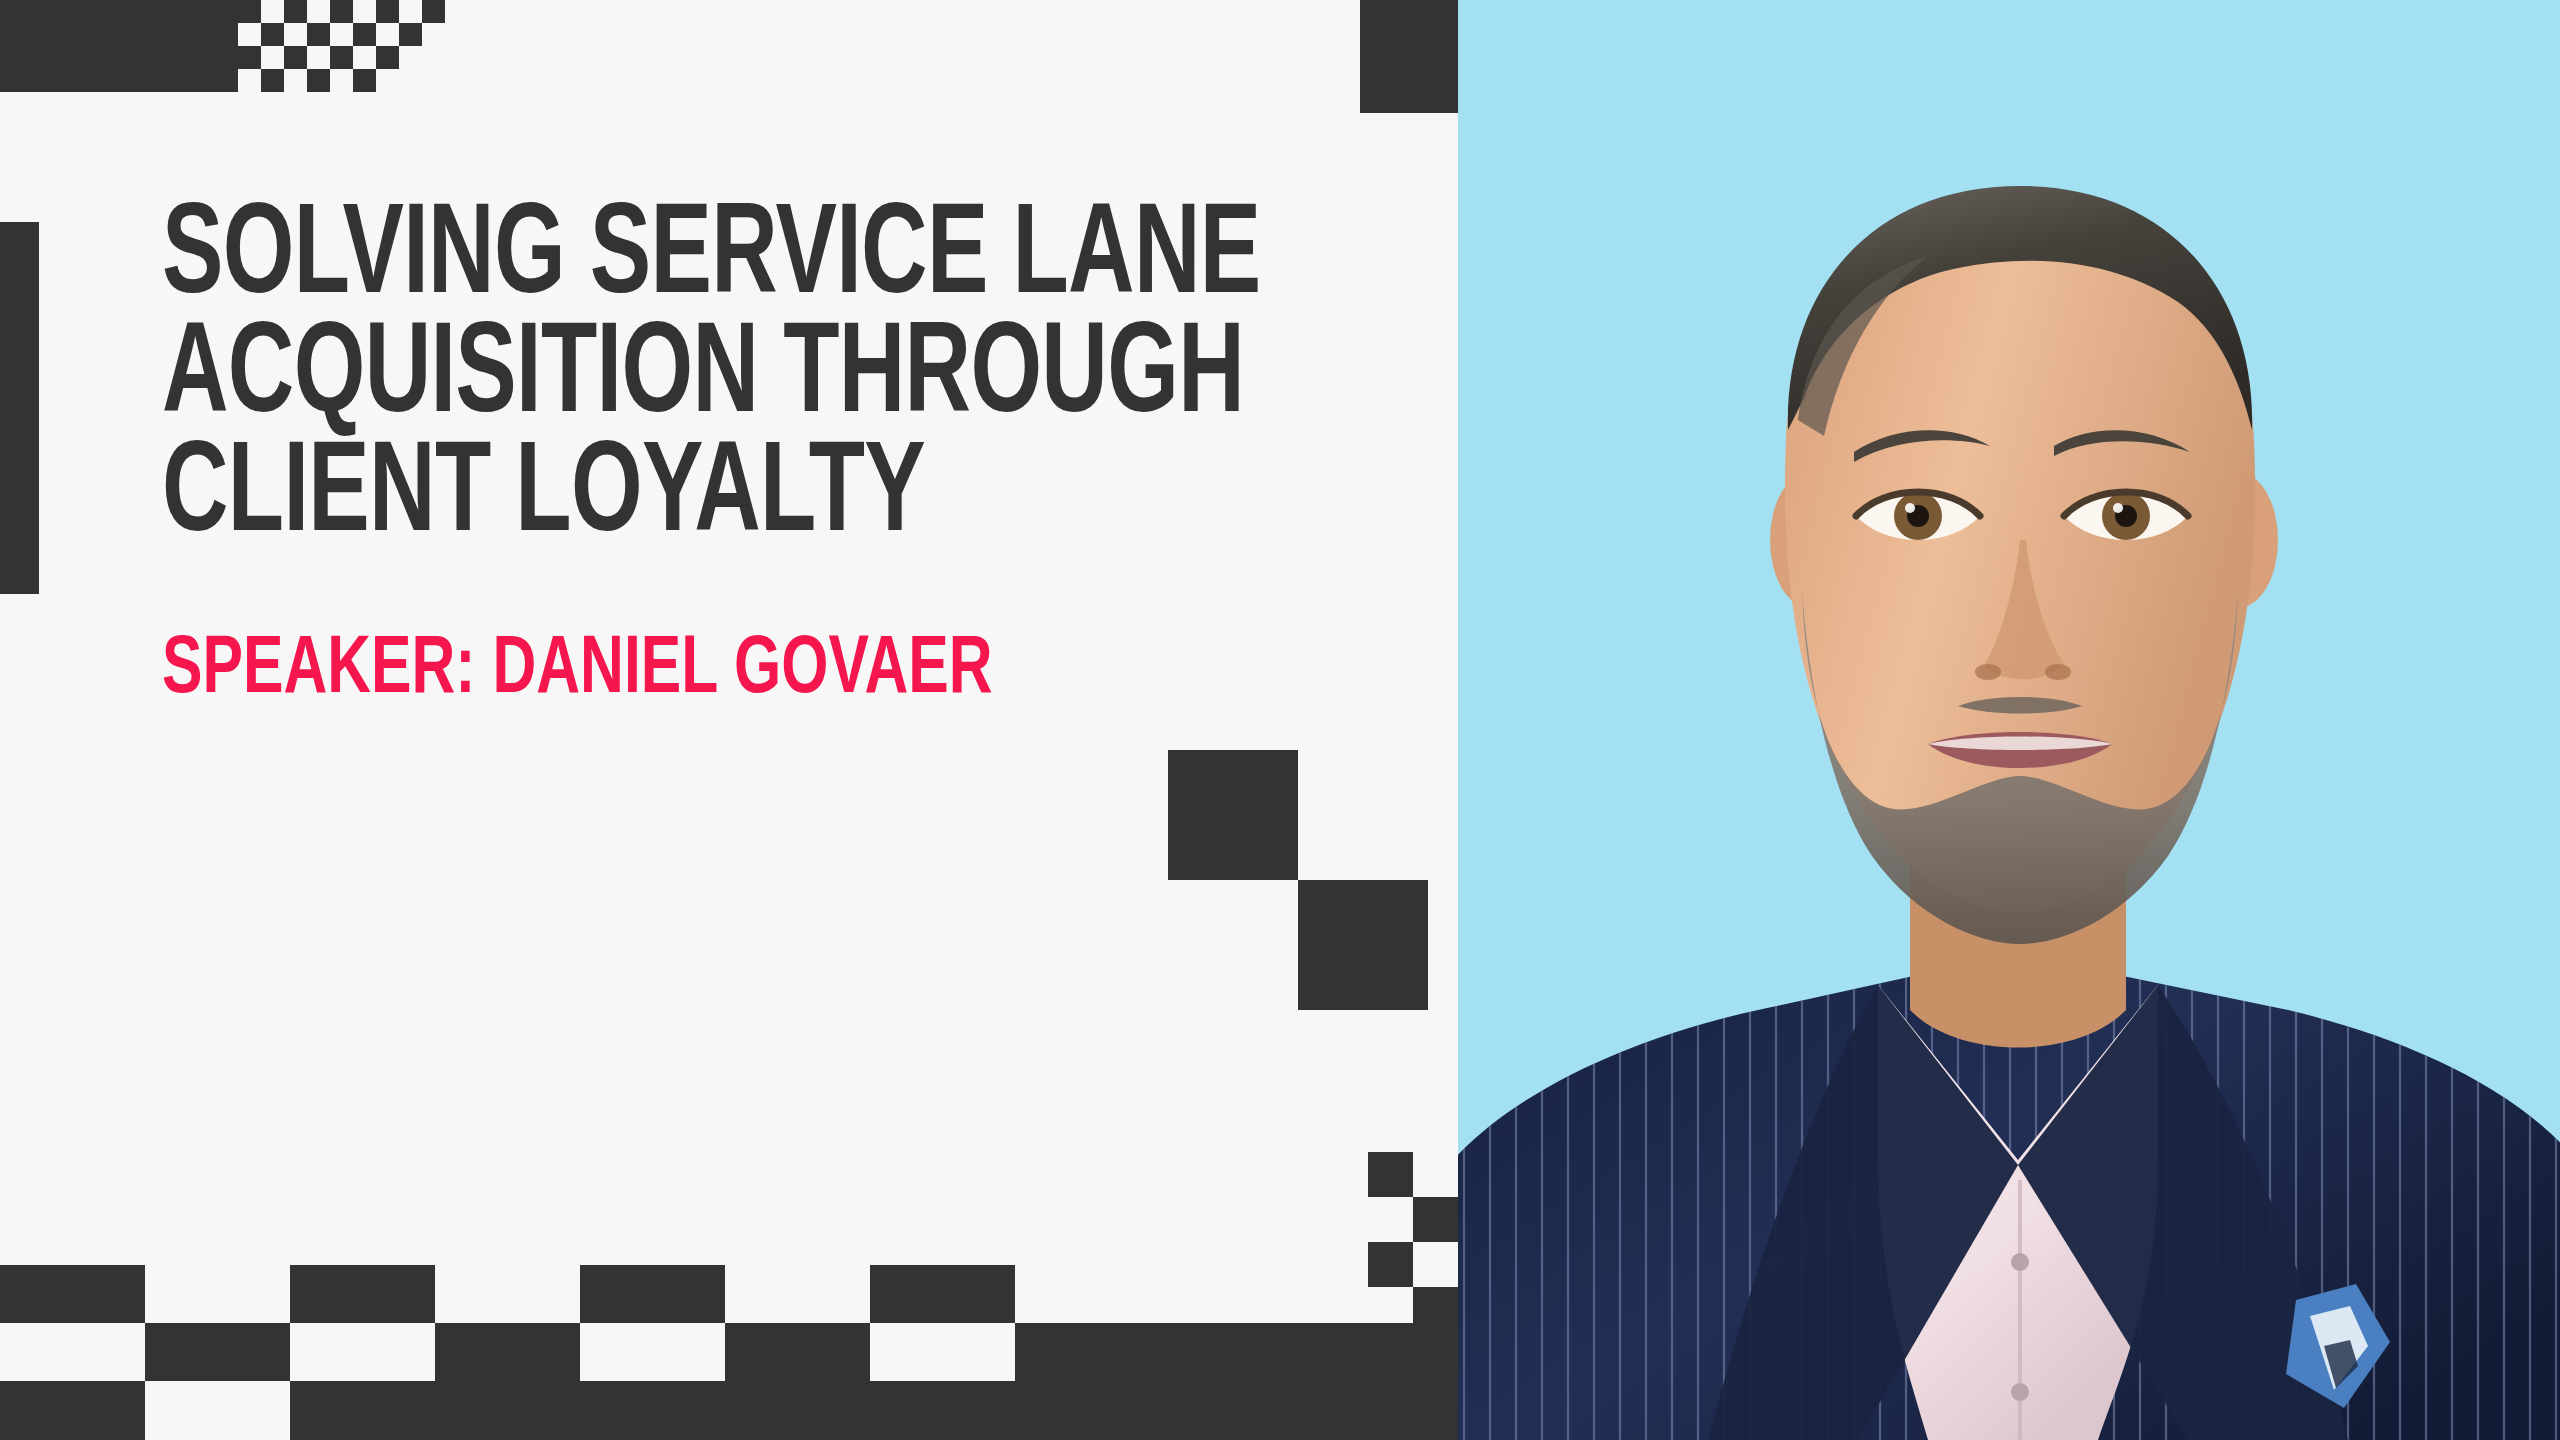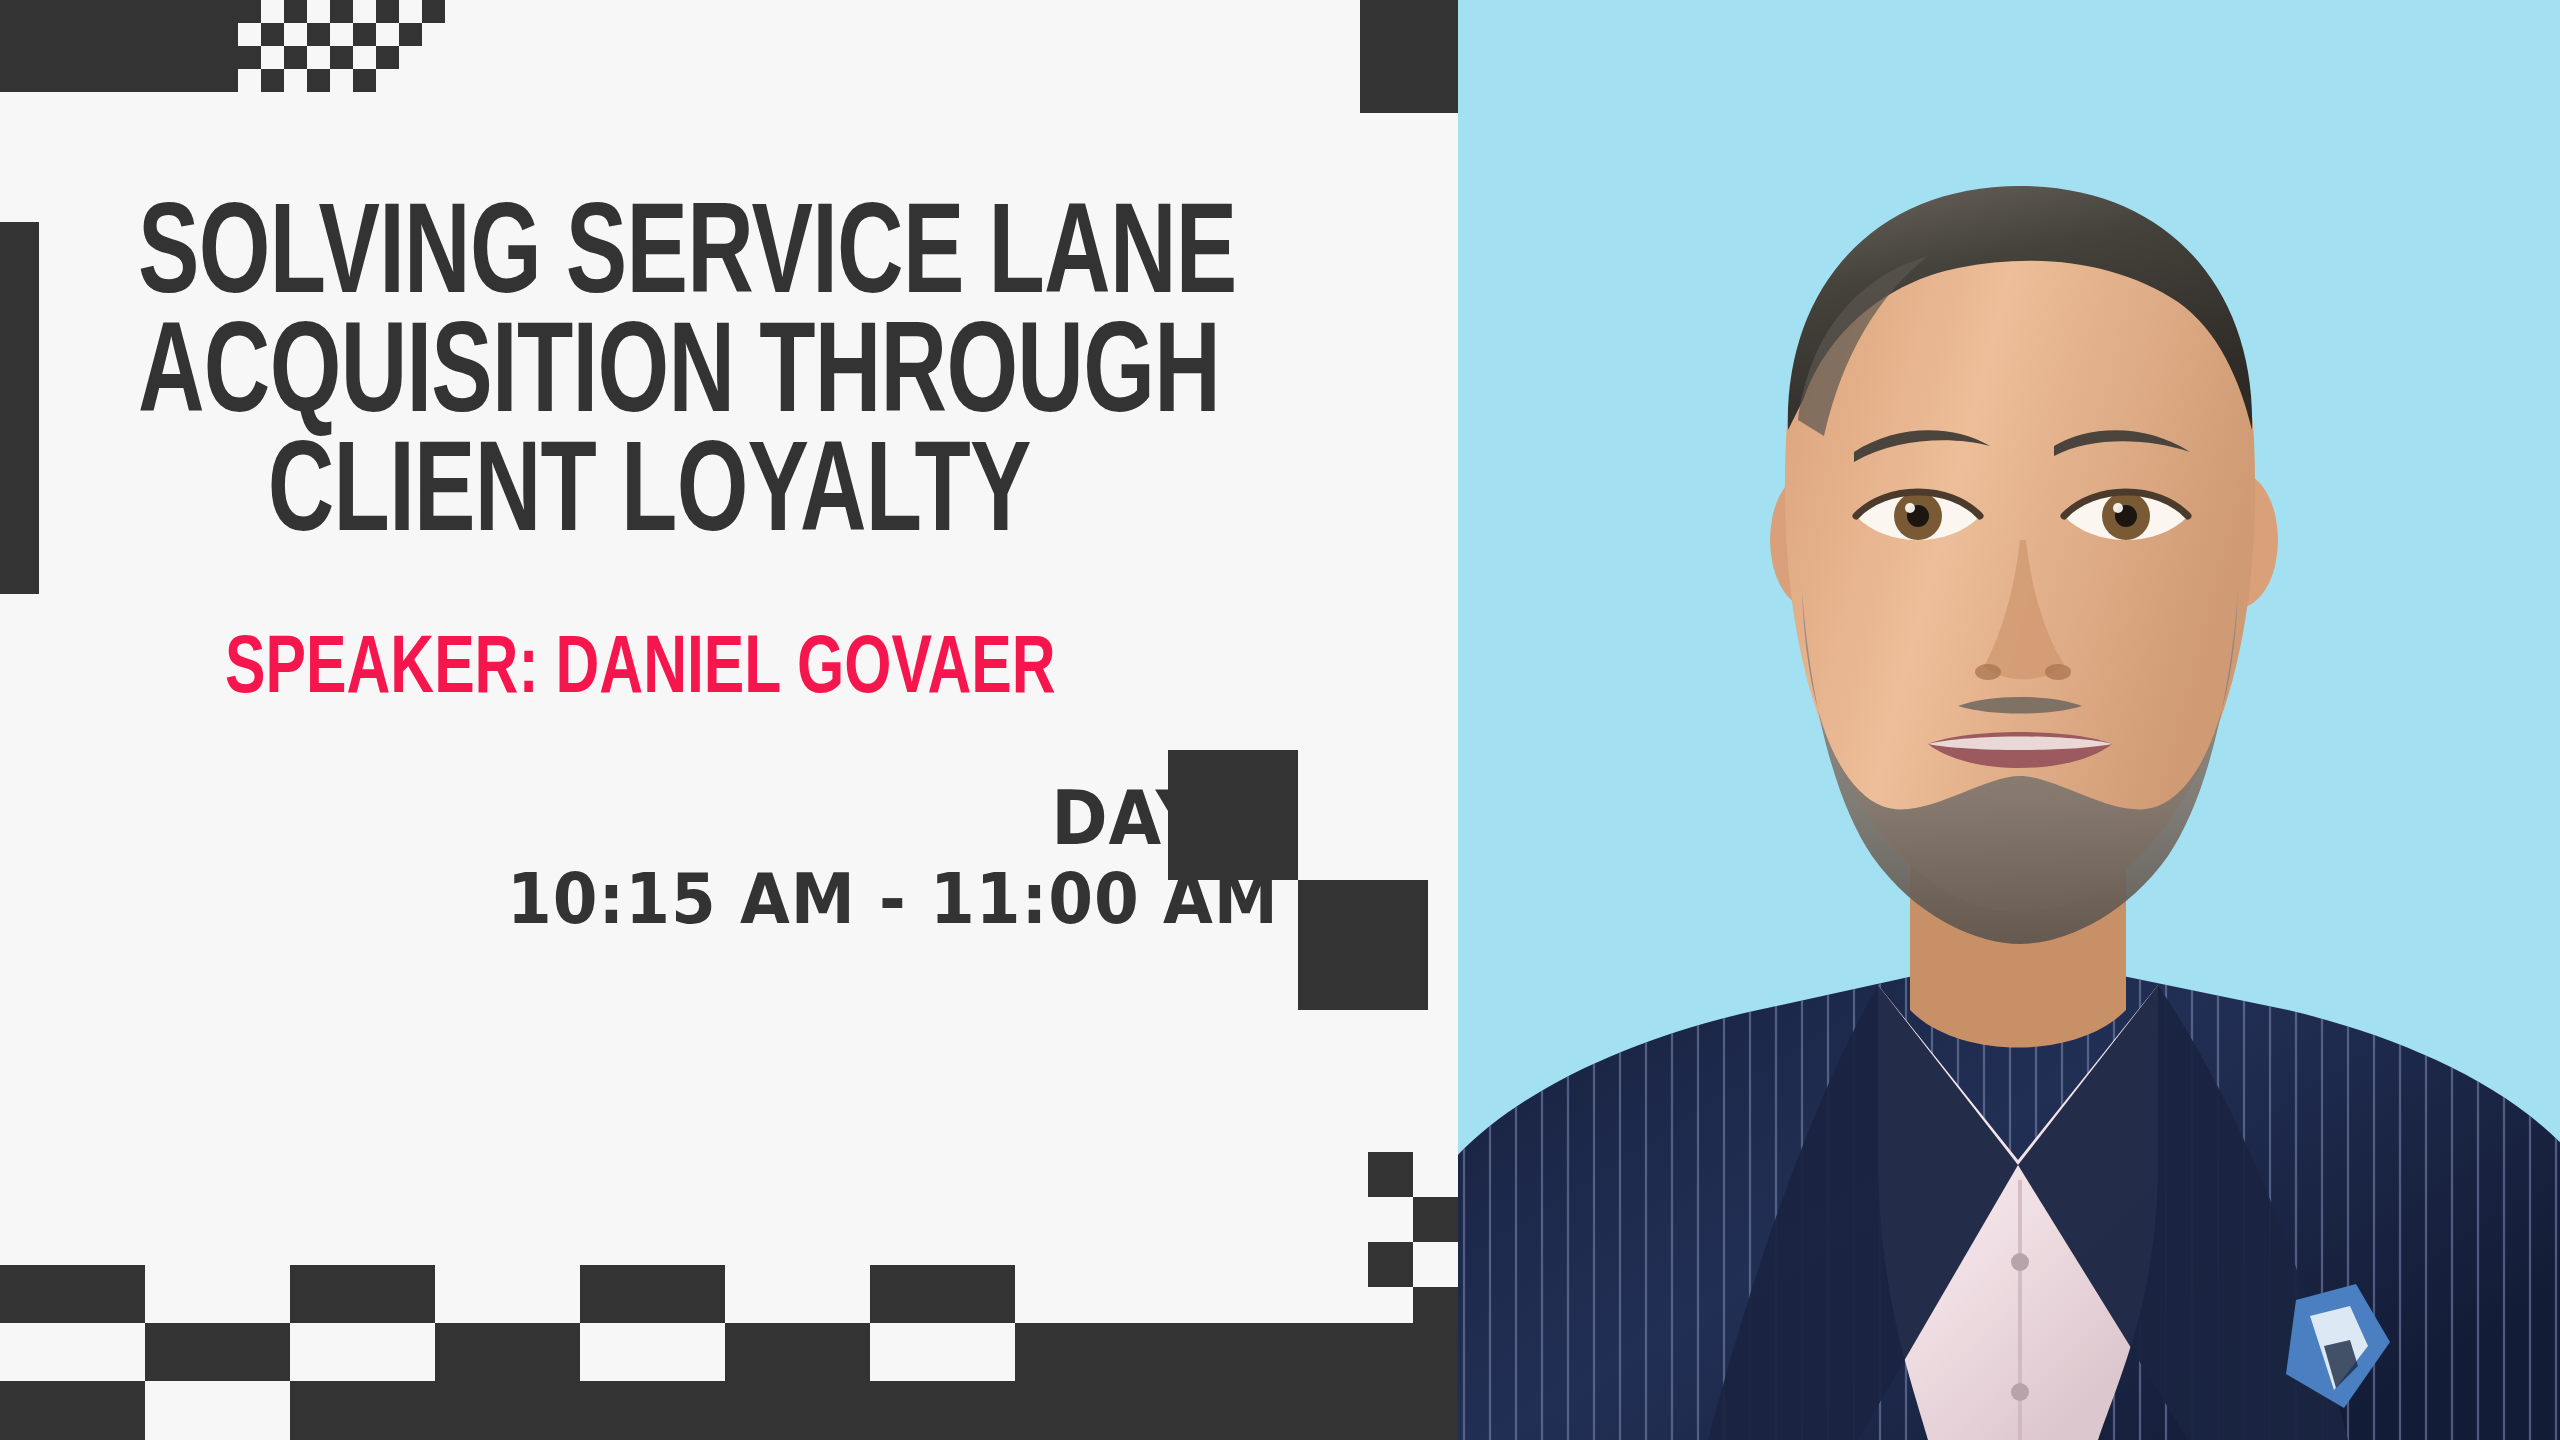--- a/index.html
+++ b/index.html
@@ -59,24 +59,23 @@
 
   
   .checker-cell {
     position: absolute;
     background: #333333;
   }
 
   
   #text-stack {
     position: absolute;
-    left: 138px;
+    left: 162px;
     top: 188px;
     width: 1240px;
-    text-align: right;
   }
   .title-line {
     font-family: "Liberation Sans Narrow", "Liberation Sans", sans-serif;
     font-weight: 700;
     font-size: 128px;
     line-height: 0.93;
     letter-spacing: -1px;
     color: #333333;
     text-transform: uppercase;
     transform: scaleX(0.72);
@@ -182,24 +181,20 @@
     <div id="text-stack">
 
       <div>
         <div class="title-line">SOLVING SERVICE LANE</div>
         <div class="title-line">ACQUISITION THROUGH</div>
         <div class="title-line">CLIENT LOYALTY</div>
       </div>
 
       <div id="speaker-line">SPEAKER: DANIEL GOVAER</div>
 
-      <div id="schedule">
-        <div class="schedule-line" id="schedule-day">DAY 1</div>
-        <div class="schedule-line" id="schedule-time">10:15 AM - 11:00 AM</div>
-      </div>
 
     </div>
   </div>
 
   <div id="photo-panel">
     <div id="photo-bg"></div>
 
     <svg id="portrait" viewBox="0 0 1102 1440" preserveAspectRatio="xMidYMid slice">
       <defs>
         <linearGradient id="skinGrad" x1="0" y1="0" x2="1" y2="0.4">

